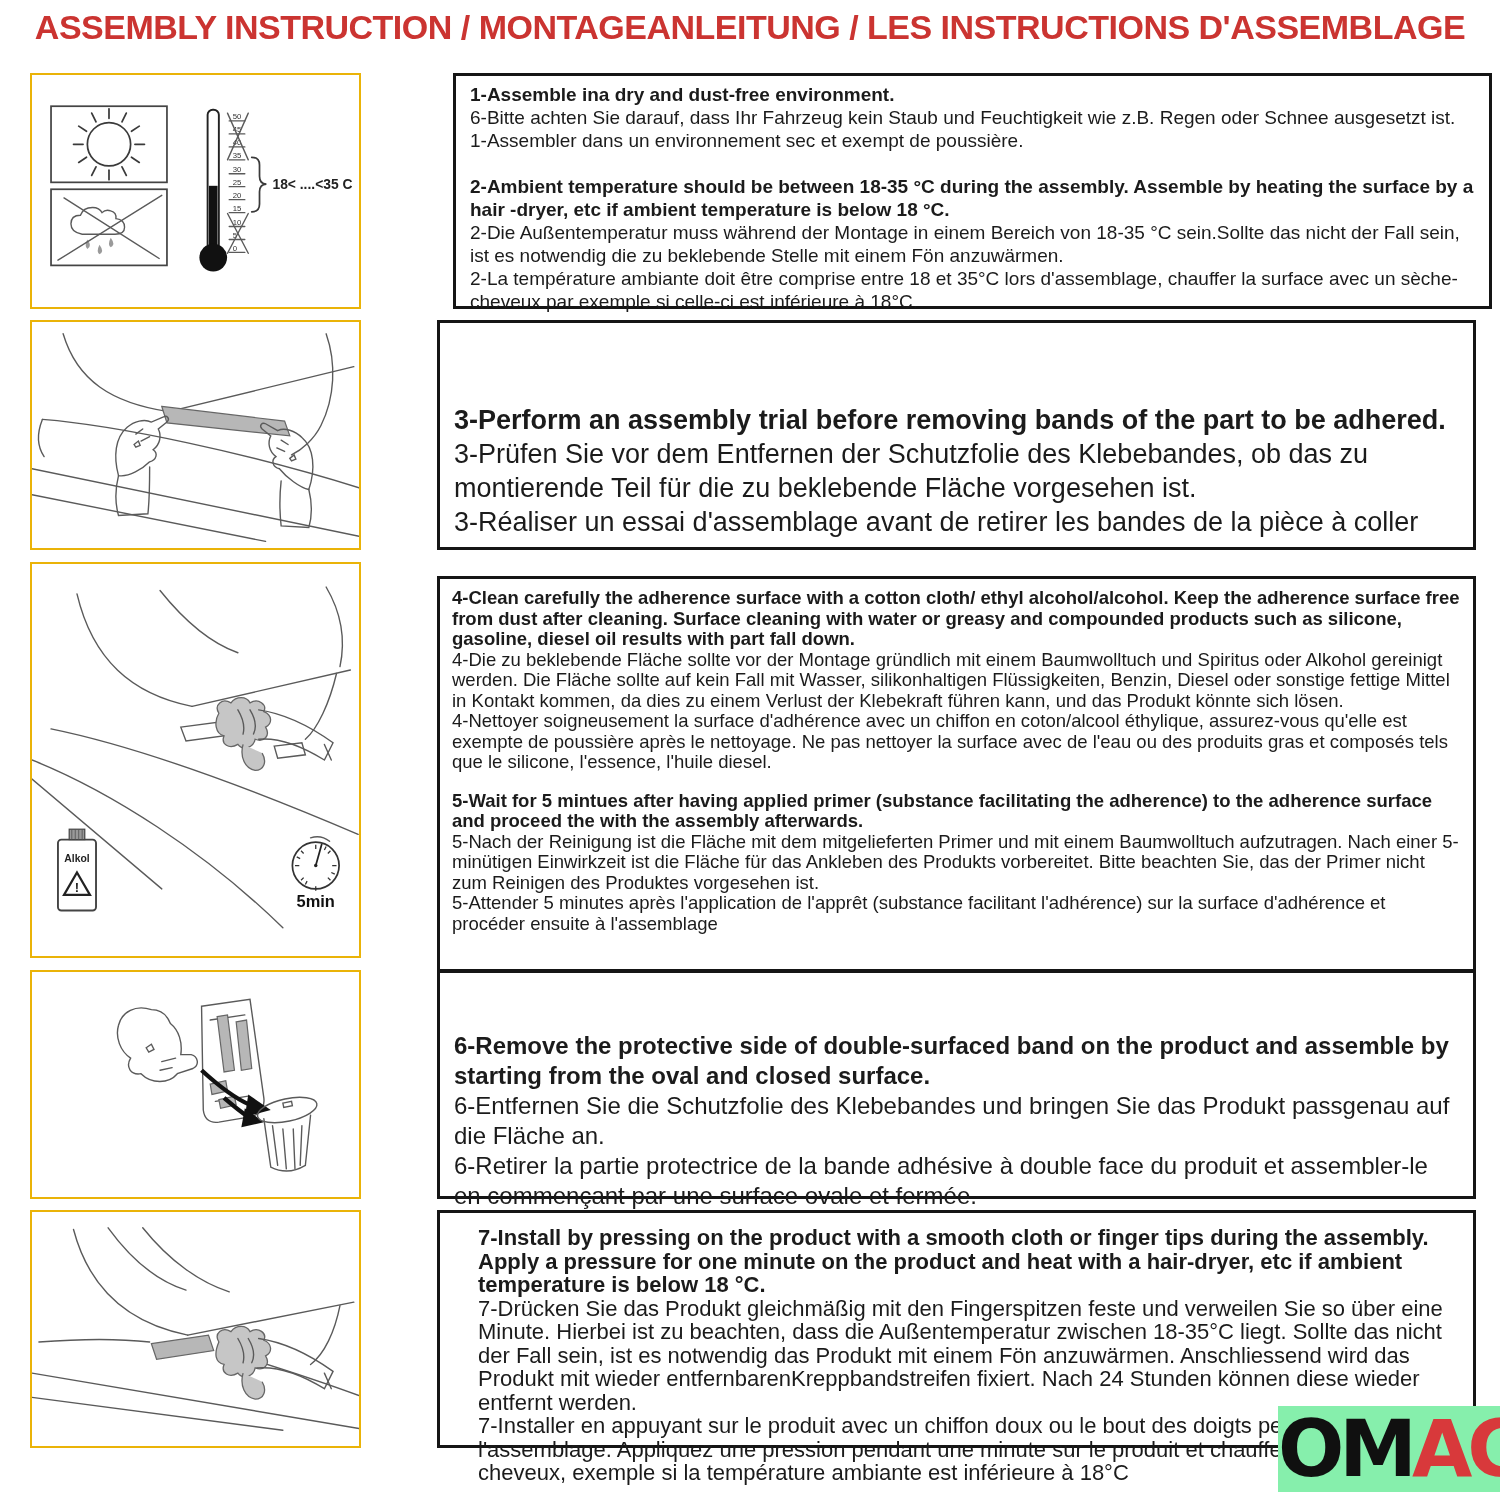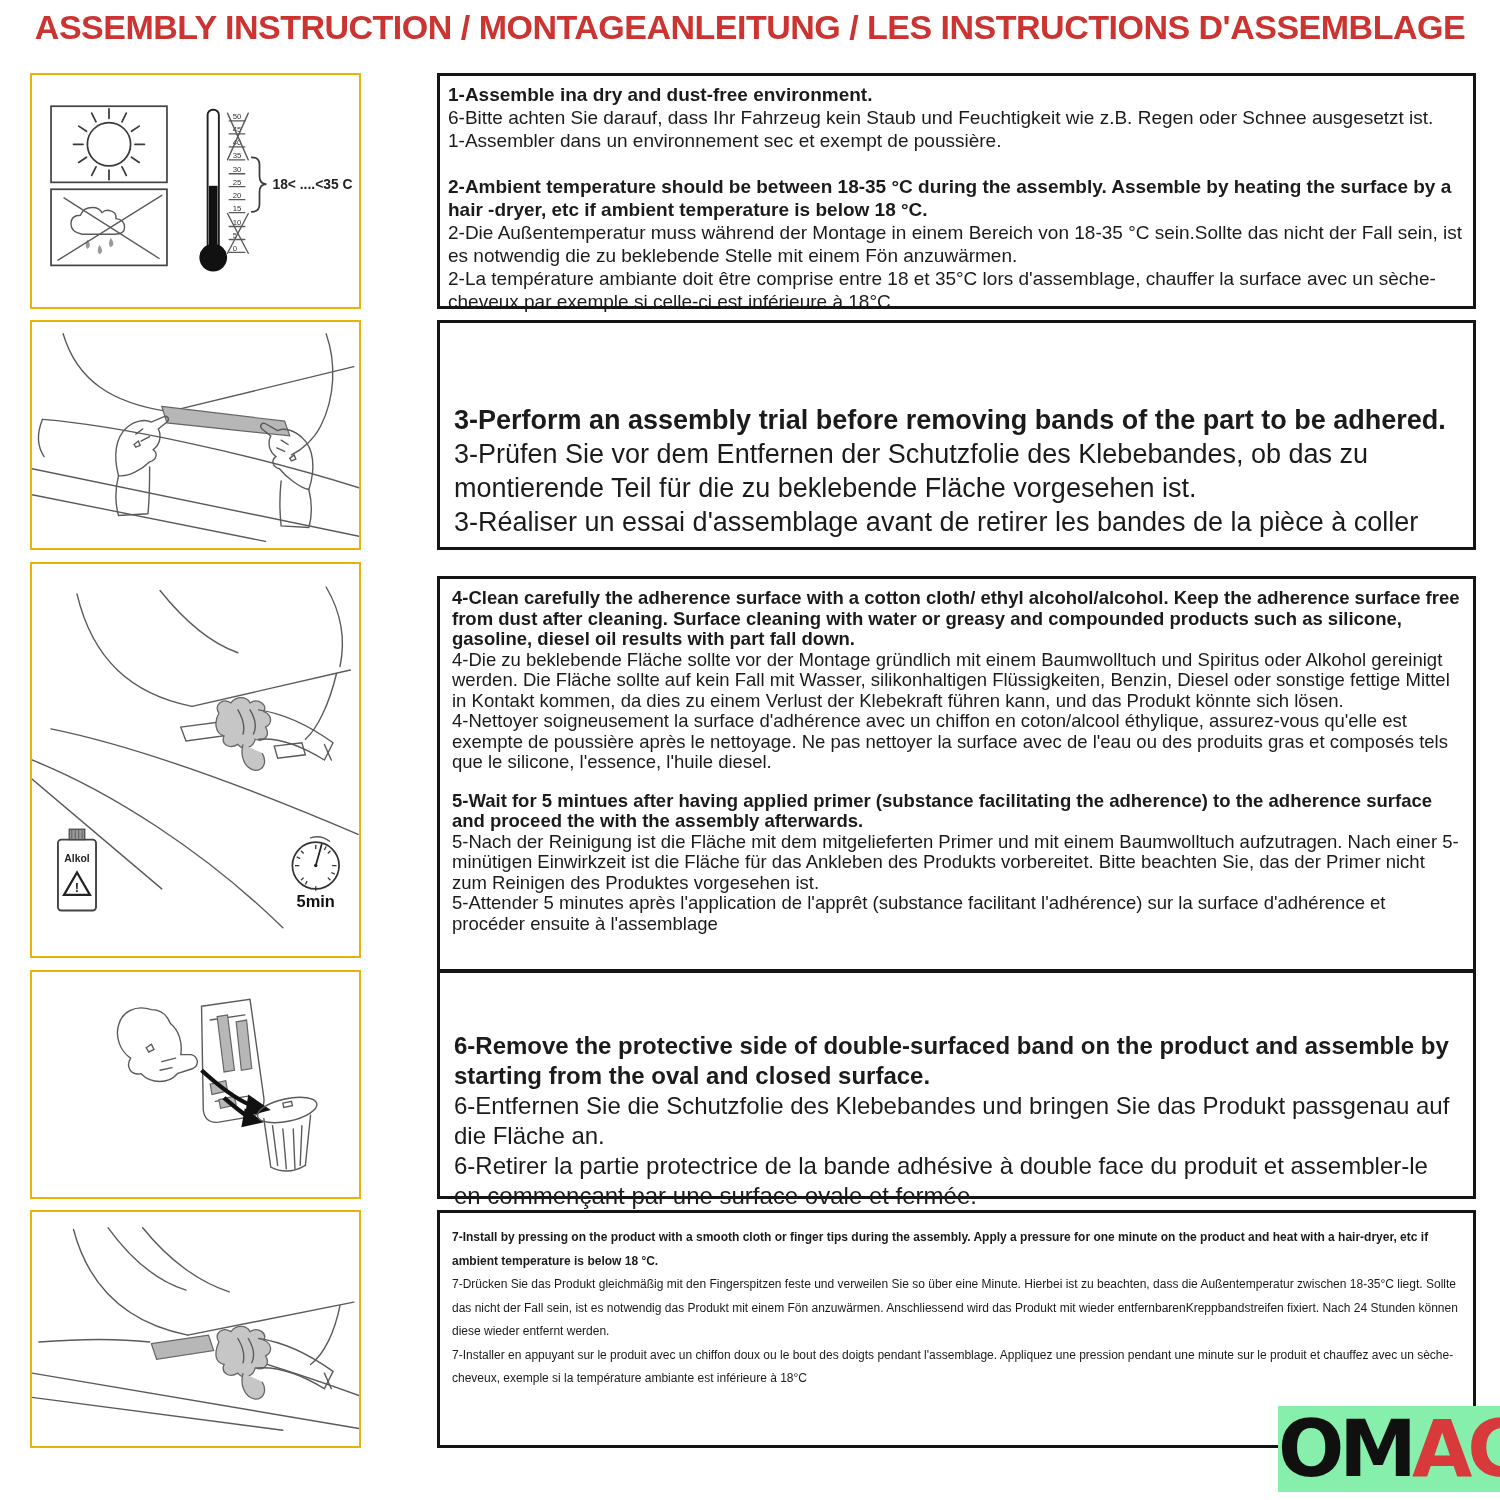--- a/index.html
+++ b/index.html
@@ -7,22 +7,22 @@
   .page-title{position:absolute;top:8px;left:0;width:1500px;text-align:center;font-size:34px;font-weight:800;letter-spacing:-0.5px;color:#cb3431;white-space:nowrap;}
   .figbox{position:absolute;left:30px;width:331px;border:2px solid #eab308;background:#fff;box-sizing:border-box;}
   .txtbox{position:absolute;left:437px;width:1039px;border:3px solid #151515;background:#fff;box-sizing:border-box;}
   .figbox svg{position:absolute;left:0;top:0;width:100%;height:100%;}
   p{margin:0;}
   .b{font-weight:700;}
   .t1 p{font-size:19px;line-height:23px;}
   .t2 p{font-size:27px;line-height:34px;}
   .t3 p{font-size:18.5px;line-height:20.5px;}
   .t4 p{font-size:24px;line-height:30px;}
-  .t5 p{font-size:12px;line-height:23.5px;}
-  .pad1{padding:7px 8px;}
+  .t5 p{font-size:22px;line-height:23.5px;margin-left:26px;}
+  .pad1{padding:7px 14px;margin-left:16px;}
   .pad3{padding:9px 12px;}
   .pad5{padding:13px 12px;}
   .vcenter{display:flex;flex-direction:column;justify-content:center;height:100%;padding:0 14px;box-sizing:border-box;margin-top:36px;}
   .g23{margin-top:23px;}
   .g18{margin-top:18px;}
   .logo{position:absolute;left:1278px;top:1406px;width:222px;height:86px;background:#86efac;display:flex;align-items:center;justify-content:flex-start;font-weight:800;font-size:78px;letter-spacing:-5px;line-height:80px;font-family:"DejaVu Sans","Liberation Sans",sans-serif;}
   .logo .blk{color:#101010;}
   .logo .red{color:#d8393b;}
   line,path,circle,rect,ellipse,polyline{vector-effect:none;}
   .ln{stroke:#5a5a5a;stroke-width:1.6;fill:none;stroke-linecap:round;}

